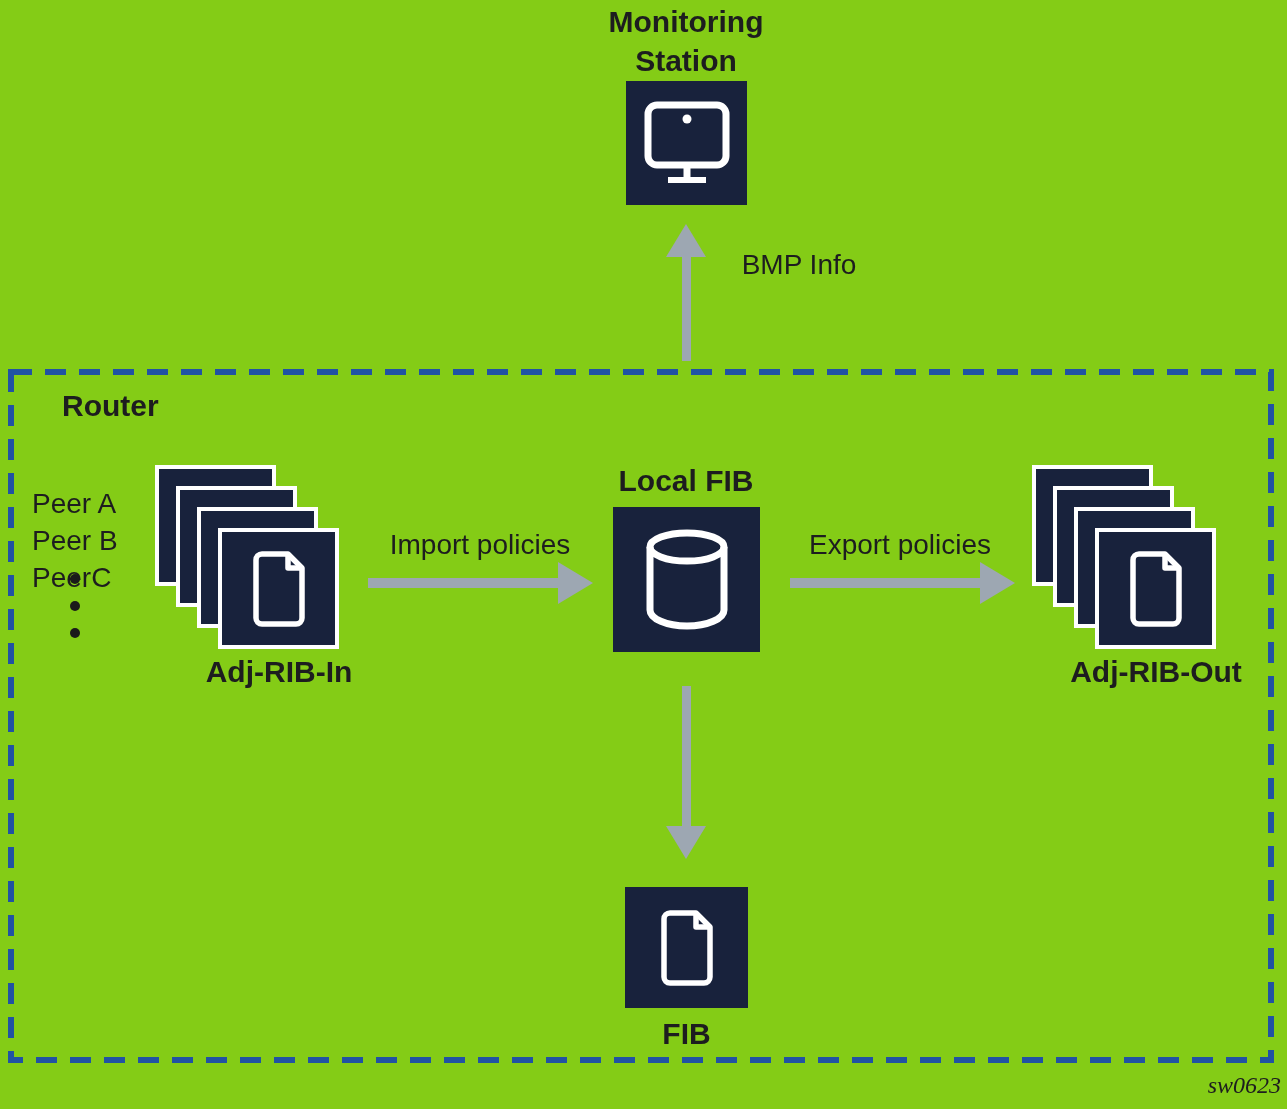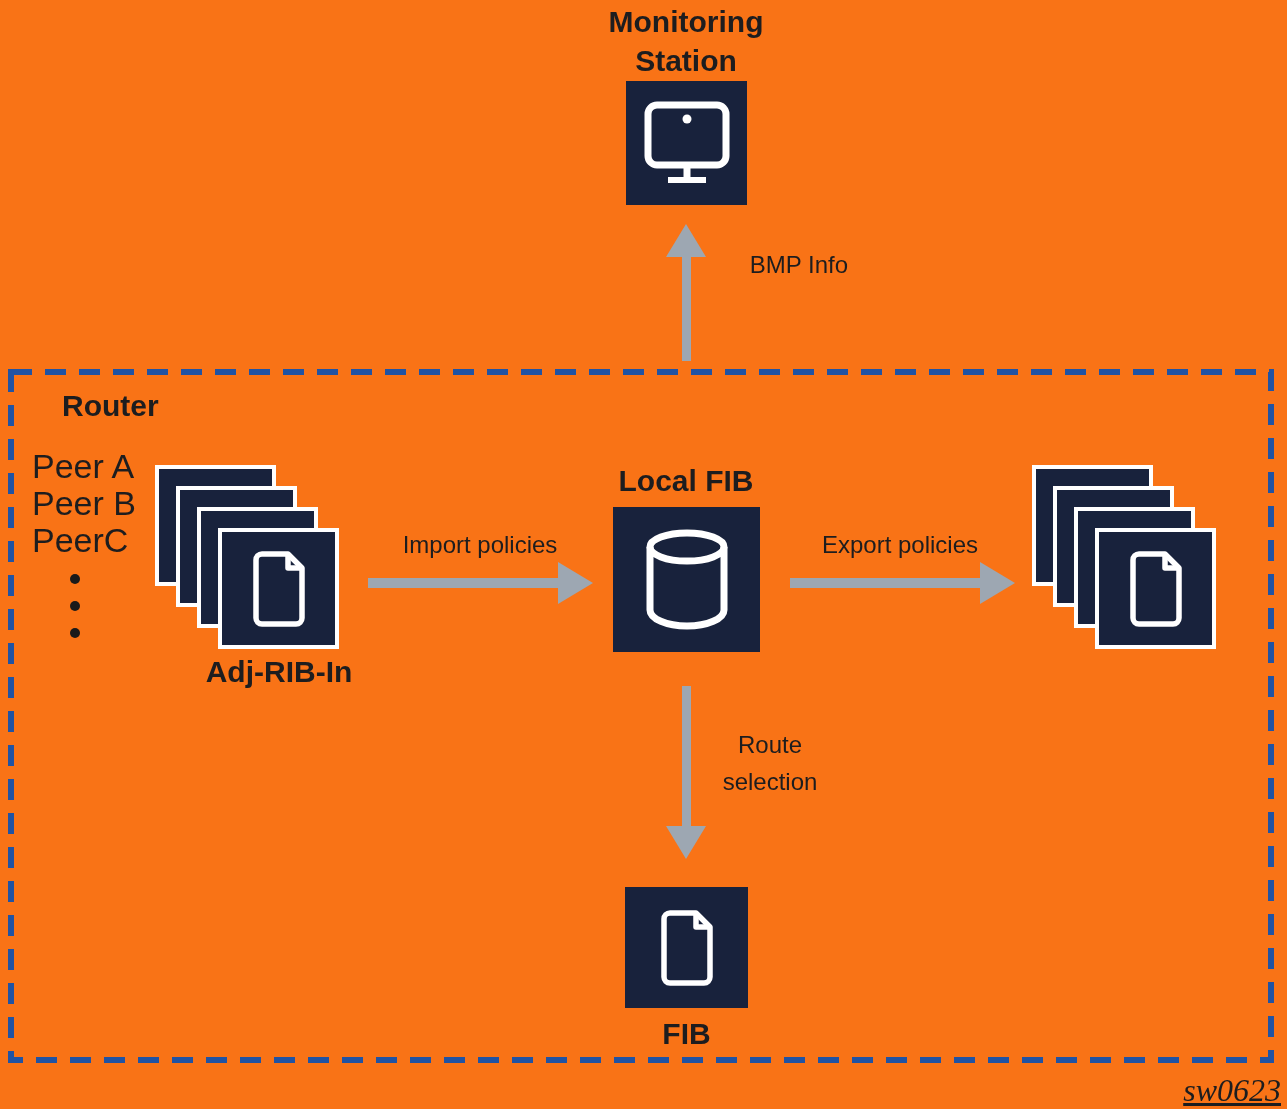--- a/index.html
+++ b/index.html
@@ -4,42 +4,42 @@
 <style>
   :root{
     --navy:#18223C;
     --arrow:#9DA7B2;
     --blue:#2153A3;
     --text:#1D1D1F;
   }
   *{margin:0;padding:0;box-sizing:border-box;}
   html,body{background:#fff;}
   body{font-family:"Liberation Sans",sans-serif;color:var(--text);}
-  .canvas{position:relative;width:1287px;height:1109px;background:#f97316;overflow:hidden;}
+  .canvas{position:relative;width:1287px;height:1109px;background:#84cc16;overflow:hidden;}
   .abs{position:absolute;}
   .bold-label{font-weight:bold;font-size:30px;line-height:39px;text-align:center;}
-  .reg-label{font-size:24px;line-height:37px;}
+  .reg-label{font-size:28px;line-height:37px;}
   .center{text-align:center;}
   .tile{position:absolute;background:var(--navy);display:flex;align-items:center;justify-content:center;}
   .icon-svg{display:block;}
   .icon-stroke{fill:none;stroke:#fff;}
   
   .stack{position:absolute;width:184px;height:184px;}
   .stack-layer{position:absolute;width:121px;height:121px;background:var(--navy);border:4px solid #fff;display:flex;align-items:center;justify-content:center;}
   
   .shaft-h{position:absolute;height:10px;background:var(--arrow);}
   .shaft-v{position:absolute;width:9px;background:var(--arrow);}
   .head-right{position:absolute;width:0;height:0;border-top:21px solid transparent;border-bottom:21px solid transparent;border-left:35px solid var(--arrow);}
   .head-up{position:absolute;width:0;height:0;border-left:20px solid transparent;border-right:20px solid transparent;border-bottom:33px solid var(--arrow);}
   .head-down{position:absolute;width:0;height:0;border-left:20px solid transparent;border-right:20px solid transparent;border-top:33px solid var(--arrow);}
   
   .router-border{stroke:var(--blue);stroke-width:6;fill:none;stroke-dasharray:21 13;}
   
   .dot{width:10px;height:10px;border-radius:50%;background:#1a1a1a;margin:0 auto 17px auto;}
-  .figure-id{font-family:"Liberation Serif",serif;font-style:italic;font-size:32px;text-decoration:underline;}
+  .figure-id{font-family:"Liberation Serif",serif;font-style:italic;font-size:24px;}
 </style>
 </head>
 <body>
 
 <div class="canvas">
 
   <div class="abs bold-label" style="left:561px;top:2px;width:250px;">
     <div>Monitoring</div>
     <div>Station</div>
   </div>
@@ -61,21 +61,21 @@
   <div class="abs reg-label center" style="left:698px;top:246px;width:202px;">
     <div>BMP Info</div>
   </div>
 
   <svg class="abs" style="left:8px;top:369px;" width="1266" height="694">
     <rect class="router-border" x="3" y="3" width="1260" height="688"></rect>
   </svg>
 
   <div class="abs bold-label" style="left:30px;top:386px;text-align:left;margin-left:32px;">Router</div>
 
-  <div class="abs reg-label" style="left:32px;top:448px;font-size:34px;line-height:37px;">
+  <div class="abs reg-label" style="left:32px;top:485px;font-size:28px;line-height:37px;">
     <div>Peer A</div>
     <div>Peer B</div>
     <div>PeerC</div>
   </div>
   <div class="abs" style="left:70px;top:574px;width:10px;">
     <div class="dot"></div>
     <div class="dot"></div>
     <div class="dot"></div>
   </div>
 
@@ -116,28 +116,25 @@
     <div class="stack-layer" style="left:0;top:0;"></div>
     <div class="stack-layer" style="left:21px;top:21px;"></div>
     <div class="stack-layer" style="left:42px;top:42px;"></div>
     <div class="stack-layer" style="left:63px;top:63px;">
       <svg class="icon-svg" width="62" height="78" viewBox="0 0 62 78">
         <path class="icon-stroke" d="M40 4 H14 a6 6 0 0 0 -6 6 v58 a6 6 0 0 0 6 6 h34 a6 6 0 0 0 6 -6 V18 Z" stroke-width="5.5" stroke-linejoin="round"></path>
         <path class="icon-stroke" d="M40 4 v14 h14" stroke-width="5.5" stroke-linejoin="round"></path>
       </svg>
     </div>
   </div>
+  <div class="abs bold-label" style="left:1040px;top:652px;width:232px;">Adj-RIB-Out</div>
 
   <div class="abs" style="left:666px;top:686px;width:40px;height:173px;">
     <div class="shaft-v" style="left:16px;top:0;height:141px;"></div>
     <div class="head-down" style="left:0;top:140px;"></div>
-  </div>
-  <div class="abs reg-label center" style="left:690px;top:726px;width:160px;">
-    <div>Route</div>
-    <div>selection</div>
   </div>
 
   <div class="tile" style="left:625px;top:887px;width:123px;height:121px;">
     <svg class="icon-svg" width="62" height="78" viewBox="0 0 62 78">
       <path class="icon-stroke" d="M40 4 H14 a6 6 0 0 0 -6 6 v58 a6 6 0 0 0 6 6 h34 a6 6 0 0 0 6 -6 V18 Z" stroke-width="5.5" stroke-linejoin="round"></path>
       <path class="icon-stroke" d="M40 4 v14 h14" stroke-width="5.5" stroke-linejoin="round"></path>
     </svg>
   </div>
   <div class="abs bold-label" style="left:625px;top:1014px;width:123px;">FIB</div>
 

